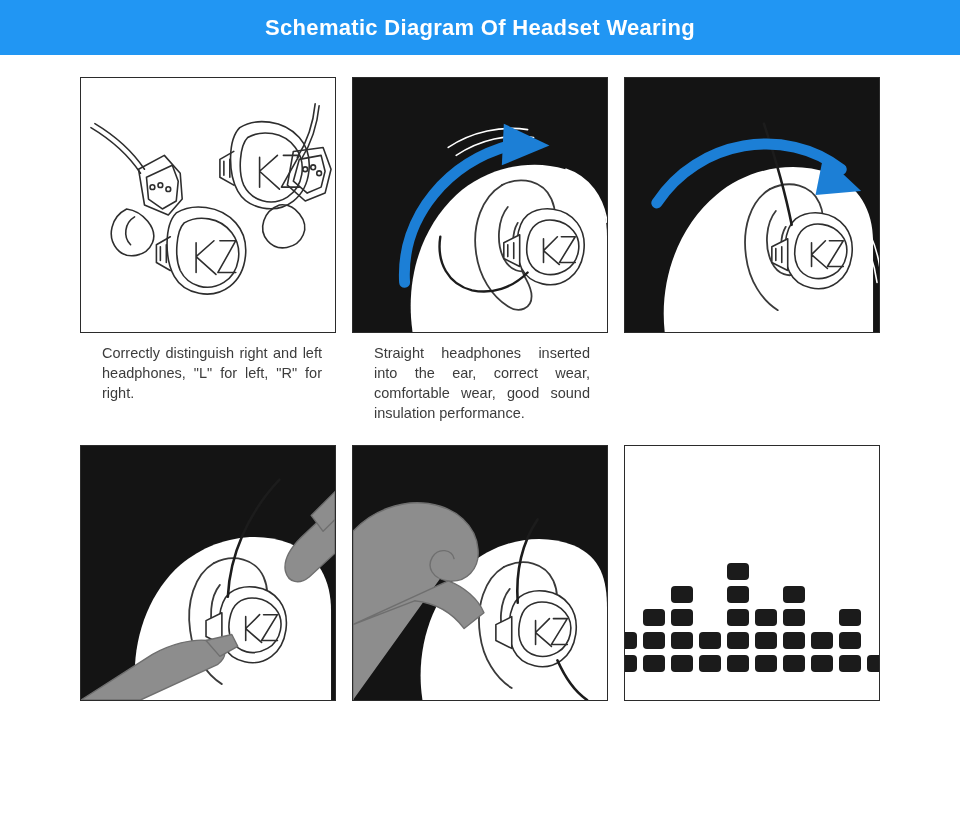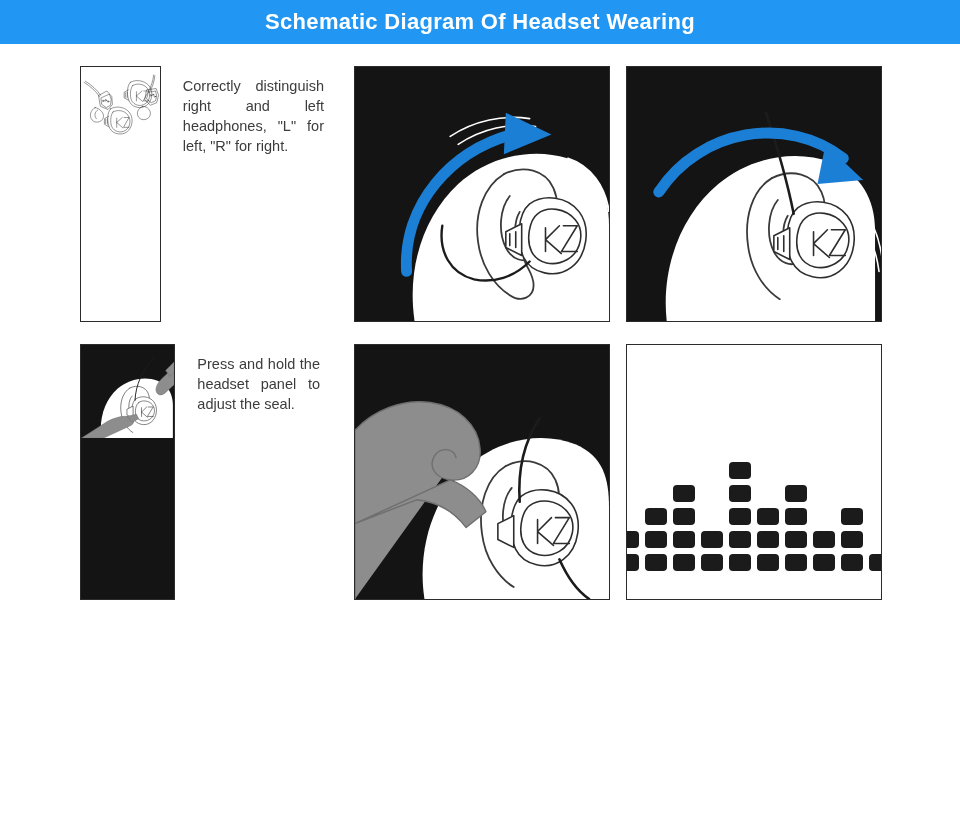--- a/index.html
+++ b/index.html
@@ -14,21 +14,21 @@
     color: #333333;
     overflow: hidden;
   }
   .page {
     width: 960px;
     height: 840px;
     position: relative;
     background: #ffffff;
   }
   .title-bar {
-    height: 44px;
+    height: 55px;
     background: #2196f3;
     display: flex;
     align-items: center;
     justify-content: center;
   }
   .title-bar .title-text {
     color: #ffffff;
     font-size: 22px;
     font-weight: bold;
     letter-spacing: 0.3px;
@@ -37,20 +37,21 @@
     padding: 22px 80px 0 80px;
     box-sizing: border-box;
   }
   .row {
     display: flex;
     gap: 16px;
   }
   .cell {
     width: 258px;
     display: flex;
+    flex-direction: column;
   }
   .panel {
     width: 256px;
     height: 256px;
     border: 1px solid #2b2b2b;
     box-sizing: border-box;
     position: relative;
     overflow: hidden;
     background: #ffffff;
   }
@@ -189,20 +190,21 @@
               <path d="M96 70 C 120 54, 150 48, 176 52"></path>
               <path d="M104 78 C 128 62, 156 56, 182 60"></path>
             </g>
 
             <g>
               <path d="M52 206 C 48 140, 96 82, 166 66" fill="none" stroke="#1c7fd6" stroke-width="11" stroke-linecap="round"></path>
               <path d="M152 46 L198 68 L150 88 Z" fill="#1c7fd6"></path>
             </g>
           </svg>
         </div>
+        <div class="caption">Straight headphones inserted into the ear, correct wear, comfortable wear, good sound insulation performance.</div>
       </div>
 
       <div class="cell">
         <div class="panel dark">
           <svg class="art" viewBox="0 0 256 256">
             <path d="M40 256 C 34 200, 56 148, 92 118 C 122 92, 168 82, 206 96 C 236 108, 250 134, 250 164 L250 256 Z" fill="#ffffff"></path>
             <g fill="none" stroke="#3a3a3a" stroke-width="1.8" stroke-linecap="round" stroke-linejoin="round">
               <path d="M146 112 C 126 124, 118 152, 122 180 C 125 204, 138 224, 154 234"></path>
               <path d="M146 112 C 166 102, 188 108, 196 126 C 204 144, 198 164, 184 176"></path>
               <path d="M152 134 C 142 146, 140 170, 148 186 C 154 198, 166 202, 174 196"></path>
@@ -261,21 +263,20 @@
               <path d="M256 60 L222 92 C 210 104, 204 116, 206 126 C 209 138, 220 140, 230 132 L256 108 Z"></path>
               <path d="M232 70 L256 46 L256 74 L244 86 Z"></path>
             </g>
 
             <g fill="#8d8d8d" stroke="#6f6f6f" stroke-width="1.4" stroke-linejoin="round">
               <path d="M0 256 L72 210 C 90 200, 112 194, 128 196 C 146 198, 150 210, 138 220 L60 256 Z"></path>
               <path d="M126 196 L152 190 L158 202 L140 212 Z"></path>
             </g>
           </svg>
         </div>
-        <div class="caption">Press and hold the headset panel to adjust the seal.</div>
       </div>
 
       <div class="cell">
         <div class="panel dark">
           <svg class="art" viewBox="0 0 256 256">
             <path d="M70 256 C 62 204, 80 152, 114 122 C 144 96, 186 86, 222 100 C 250 112, 256 134, 256 164 L256 256 Z" fill="#ffffff"></path>
             <g fill="none" stroke="#3a3a3a" stroke-width="1.8" stroke-linecap="round" stroke-linejoin="round">
               <path d="M152 122 C 132 134, 124 162, 128 190 C 131 214, 144 234, 160 244"></path>
               <path d="M152 122 C 172 112, 194 118, 202 136 C 210 154, 204 174, 190 186"></path>
               <path d="M158 144 C 148 156, 146 180, 154 196"></path>

